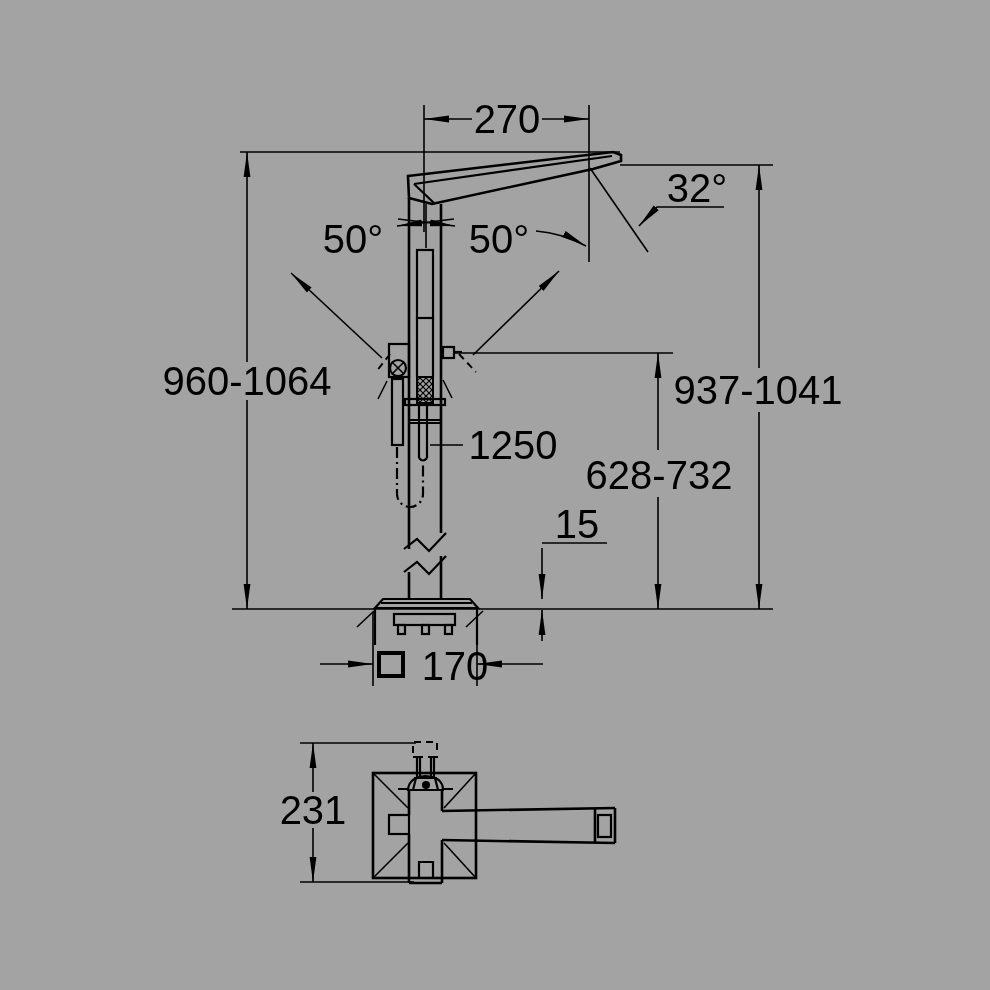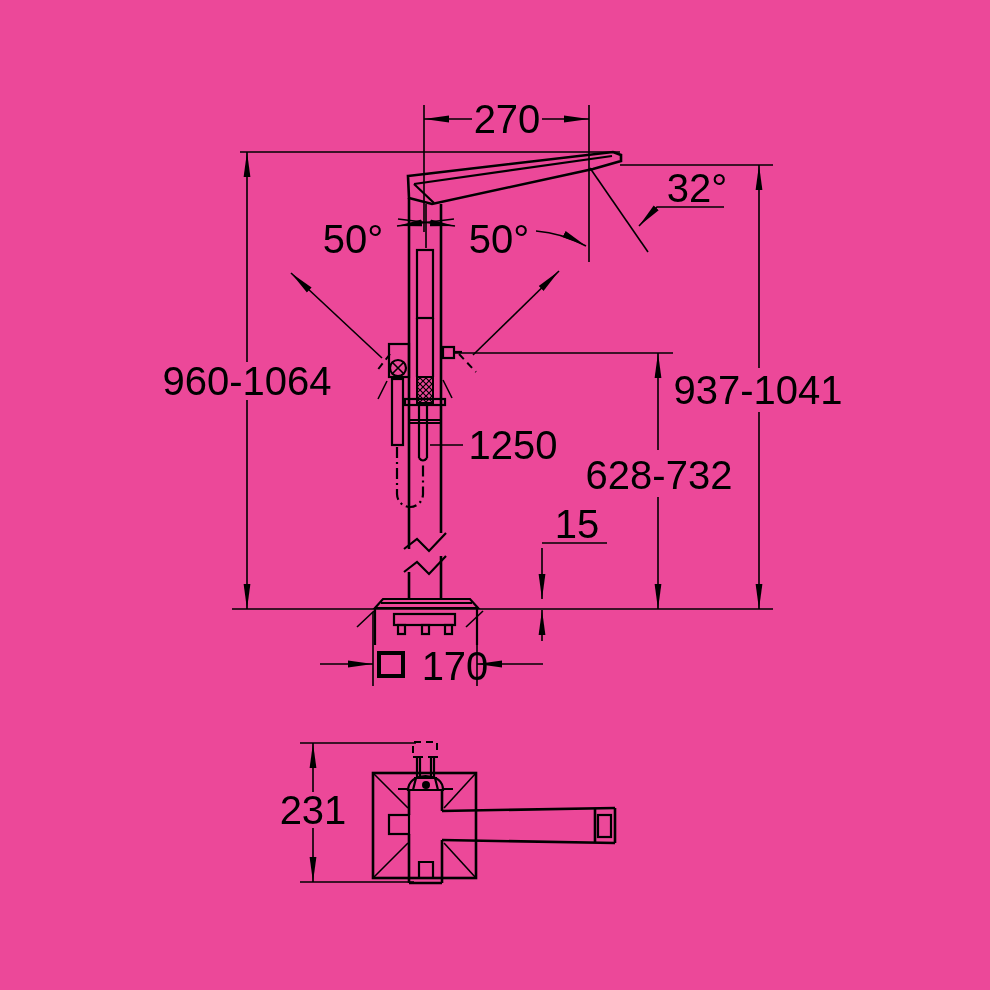--- a/index.html
+++ b/index.html
@@ -1,16 +1,16 @@
 <!DOCTYPE html>
 <html><head>
 <meta charset="utf-8">
 <style>
   html,body{margin:0;padding:0;background:#ffffff;}
-  .stage{position:relative;width:990px;height:990px;background:#ec4899;overflow:hidden;}
+  .stage{position:relative;width:990px;height:990px;background:#a3a3a3;overflow:hidden;}
   svg{display:block;}
   svg text{
     font-family:"Liberation Sans", sans-serif;
     font-size:40px;
     fill:#000000;
     text-anchor:middle;
   }
   .ol{stroke:#000;stroke-width:2.6;fill:none;}          
   .ol2{stroke:#000;stroke-width:2.2;fill:none;}         
   .tl{stroke:#000;stroke-width:1.6;fill:none;}          

